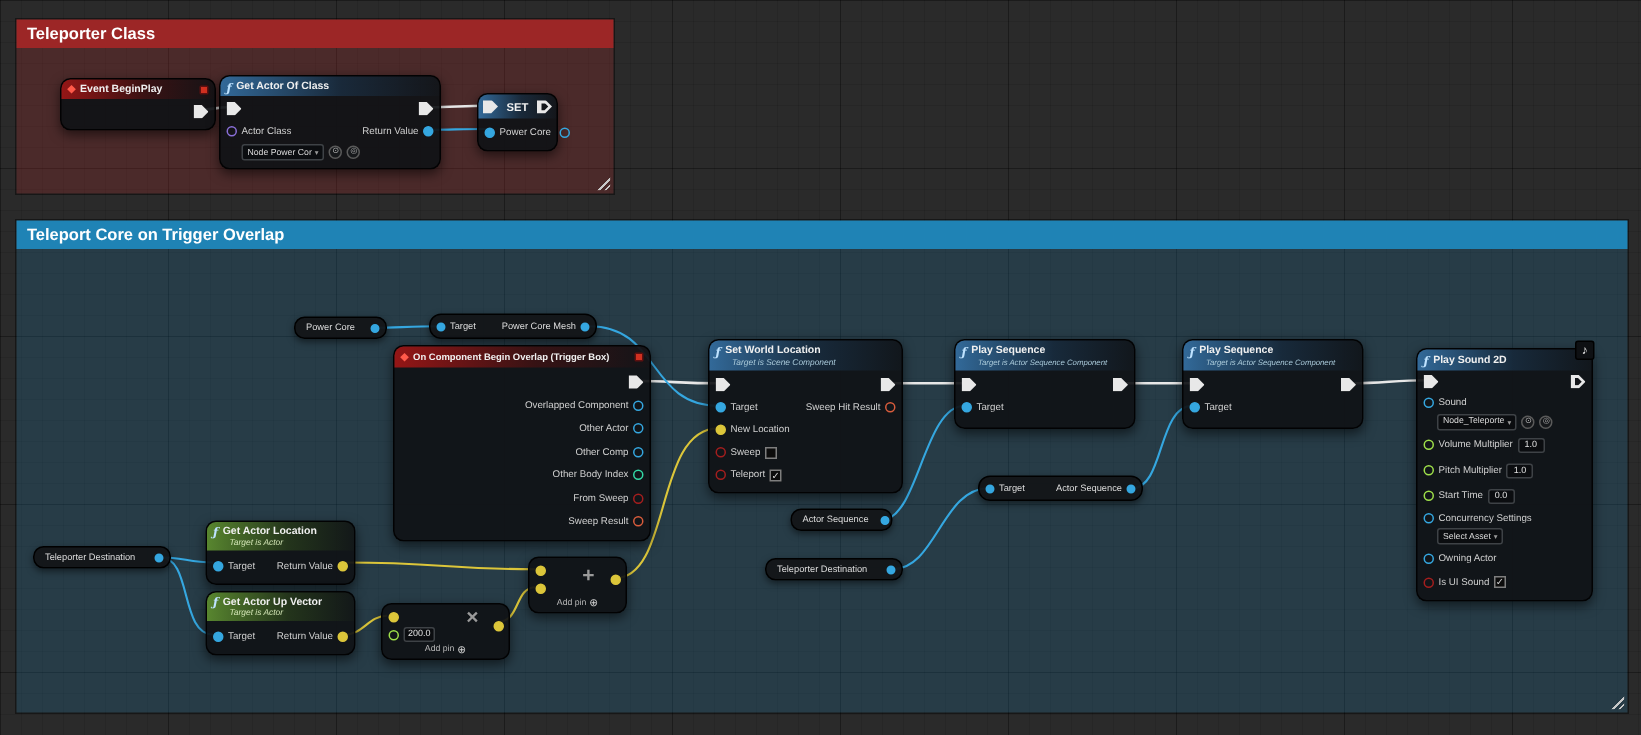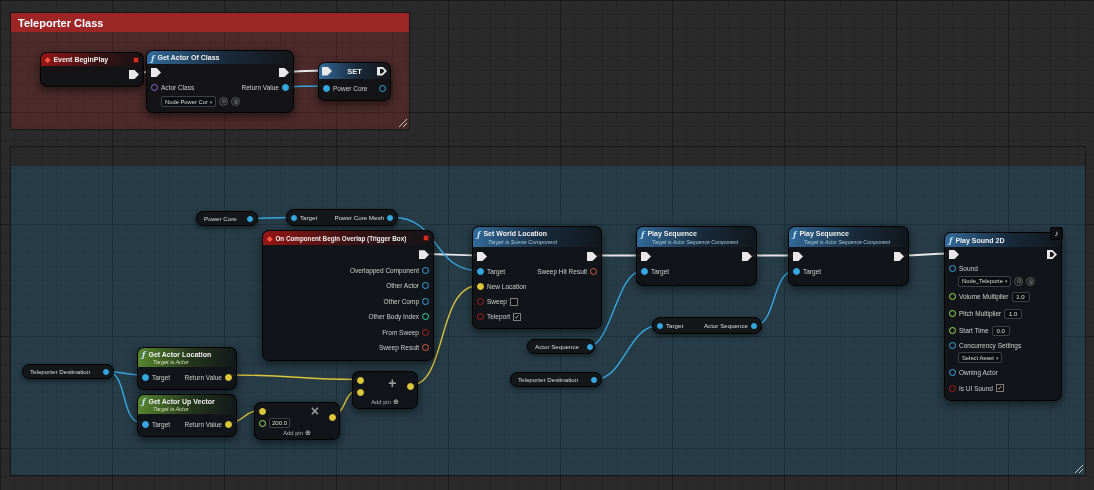--- a/index.html
+++ b/index.html
@@ -80,20 +80,23 @@
 
   <div class="comment" style="left:10px;top:12px;width:400px;height:118px">
     <div class="chdr" style="background:#9c2626">
       <span>Teleporter Class</span>
     </div>
     <div class="cbody" style="background:rgba(152,42,42,.30)"></div>
     <div class="resize"></div>
   </div>
 
   <div class="comment" style="left:10px;top:146px;width:1076px;height:330px">
+    <div class="chdr" style="background:#1f83b5">
+      <span>Teleport Core on Trigger Overlap</span>
+    </div>
     <div class="cbody" style="background:rgba(34,128,178,.22)"></div>
     <div class="resize"></div>
   </div>
 
   <svg class="wires" width="1094" height="490" viewBox="0 0 1094 490">
     <g fill="none" stroke="var(--c-exec)" stroke-width="1.8">
       <path d="M136 73 C142 73 145 71.5 152 71.5"></path>
       <path d="M287 71.5 C300 71.5 310 70.5 323 70.5"></path>
       <path d="M425 254 C446 254 454 255.5 479 255.5"></path>
       <path d="M593 255.5 C612 255.5 620 255.5 644 255.5"></path>
@@ -154,21 +157,21 @@
         <span class="dd">
           <span>Node Power Cor</span>
           <span class="ar">▾</span>
         </span>
         <span class="cico">⊙</span>
         <span class="cico">◎</span>
       </div>
     </div>
   </div>
 
-  <div class="node" style="left:318px;top:62px;width:73px">
+  <div class="node" style="left:318px;top:62px;width:54px">
     <div class="nhdr hdr-func" style="height:16px;gap:2px;padding:0 3px">
       <span class="xpin"></span>
       <span class="sp" style="text-align:center;font-size:7.5px;font-weight:bold">SET</span>
       <span class="xpin hollow"></span>
     </div>
     <div class="rows">
       <div class="row" style="height:16px">
         <span class="dpin f" style="--c:var(--c-object)"></span>
         <span>Power Core</span>
         <span class="sp"></span>

